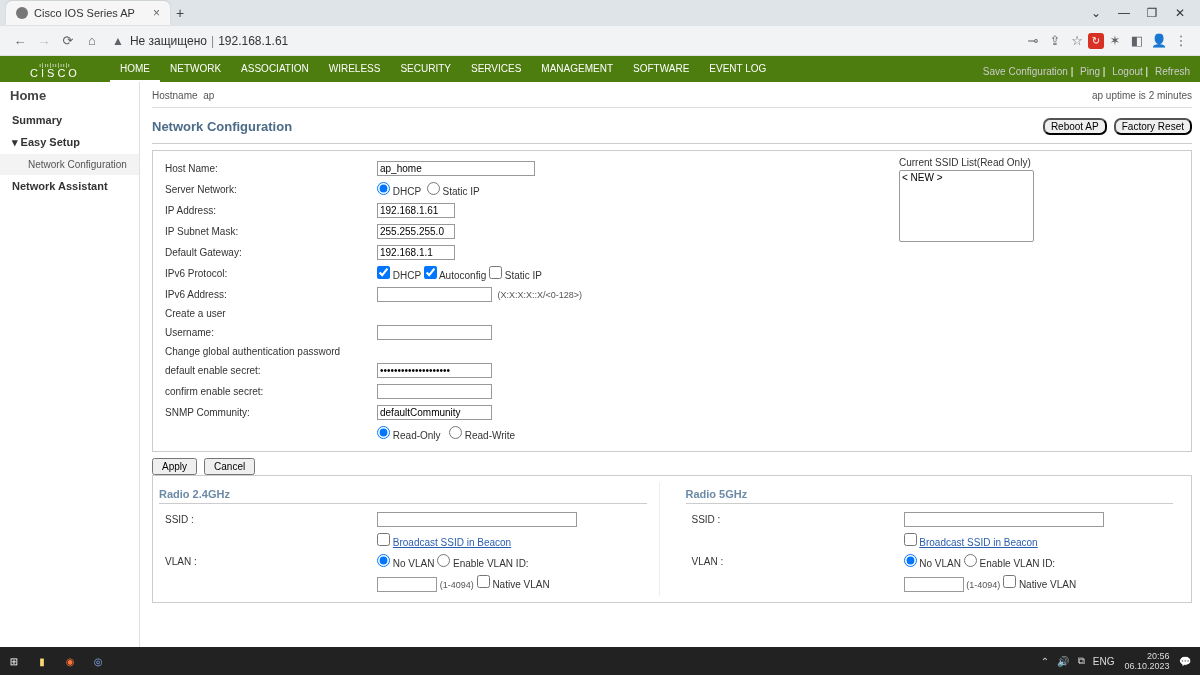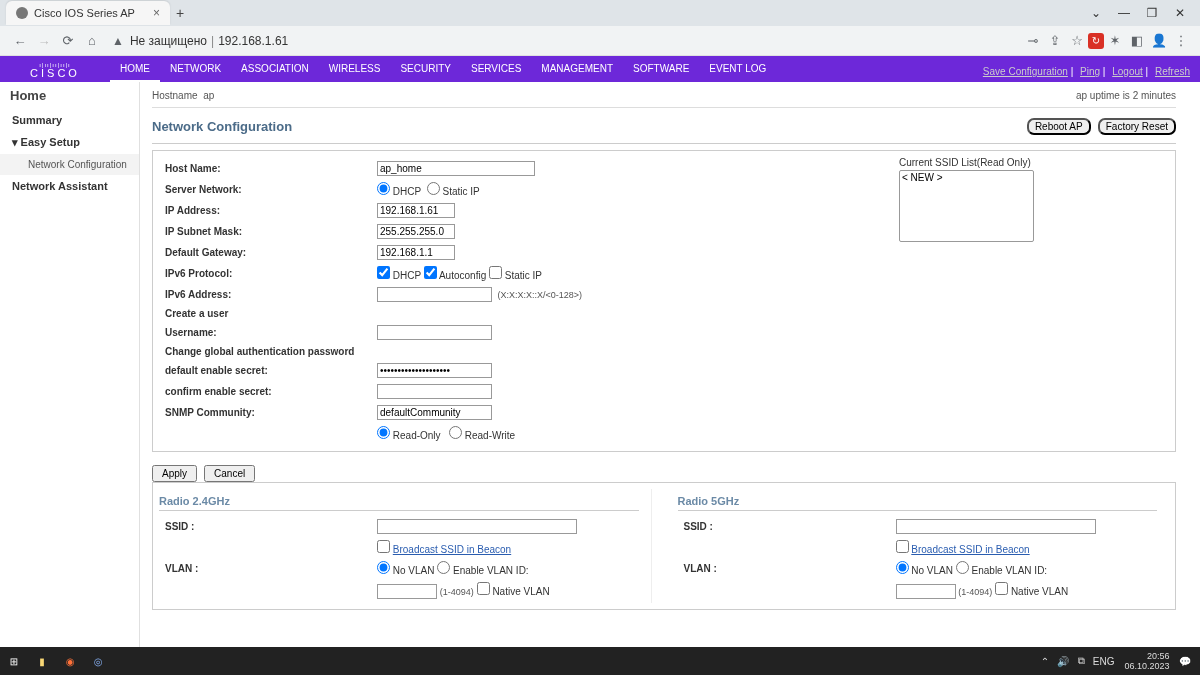--- a/index.html
+++ b/index.html
@@ -12,59 +12,59 @@
   .titlebar .newtab{margin-left:6px;font-size:14px;color:#444;cursor:pointer;}
   .titlebar .spacer{flex:1;}
   .titlebar .winbtn{width:28px;text-align:center;font-size:12px;color:#333;cursor:pointer;}
   .addrbar{height:30px;background:#f1f3f4;display:flex;align-items:center;padding:0 8px;font-size:12px;color:#444;border-bottom:1px solid #e0e0e0;}
   .addrbar .nav-ic{width:24px;text-align:center;color:#5f6368;cursor:pointer;font-size:13px;}
   .addrbar .addr{flex:1;display:flex;align-items:center;padding:0 8px;font-size:12px;}
   .addrbar .addr .warn{color:#5f6368;margin-right:6px;font-size:12px;}
   .addrbar .addr .text{color:#333;}
   .addrbar .rico{width:22px;text-align:center;color:#5f6368;font-size:13px;cursor:pointer;}
   
-  .ch{height:26px;background:#6d28d9;color:#fff;display:flex;align-items:flex-end;font-size:10px;}
+  .ch{height:26px;background:#4d7c0f;color:#fff;display:flex;align-items:flex-end;font-size:10px;}
   .ch .logo{width:110px;text-align:center;padding-bottom:3px;letter-spacing:3px;font-size:11px;color:#fff;}
   .ch .logo .bars{font-size:6px;letter-spacing:1px;display:block;margin-bottom:-1px;}
   .ch nav{display:flex;}
   .ch nav a{color:#fff;text-decoration:none;padding:6px 10px;font-size:10px;border-bottom:2px solid transparent;text-transform:uppercase;}
   .ch nav a.active{border-bottom:2px solid #fff;}
   .ch .right{margin-left:auto;padding:0 10px 5px 0;font-size:10px;}
-  .ch .right span{color:#ccc;margin-left:4px;text-decoration:underline;cursor:pointer;margin-top:16px;}
+  .ch .right span{color:#ccc;margin-left:4px;cursor:pointer;margin-top:16px;}
   
   .page{display:flex;background:#fff;height:calc(675px - 26px - 30px - 26px - 28px);}
   .sidebar{width:140px;background:#fff;border-right:1px solid #e0e0e0;}
   .sidebar h3{font-size:13px;color:#444;font-weight:bold;padding:6px 10px;}
   .sidebar ul{list-style:none;}
   .sidebar li{padding:5px 12px;font-size:10px;color:#333;cursor:pointer;}
   .sidebar li.head{font-weight:bold;font-size:11px;}
   .sidebar li.sub{padding-left:28px;color:#555;background:#f3f3f3;}
-  .content{flex:1;overflow-y:scroll;padding:8px 24px 20px 12px;font-size:11px;color:#333;background:#fff;}
+  .content{flex:1;overflow-y:scroll;padding:8px 8px 20px 12px;font-size:11px;color:#333;background:#fff;}
   .content::-webkit-scrollbar{width:15px;}
   .content::-webkit-scrollbar-thumb{background:#cdcdcd;}
   .hostline{font-size:10px;color:#555;display:flex;justify-content:space-between;padding-bottom:6px;border-bottom:1px solid #ddd;margin-bottom:6px;}
   .sectionhead{background:#fff;display:flex;align-items:center;justify-content:space-between;padding:4px 0 8px 0;border-bottom:1px solid #ccc;margin-bottom:6px;}
   .sectionhead h2{font-size:13px;font-weight:bold;color:#4b6b88;}
   .sectionhead .btns button{font-size:10px;padding:1px 6px;margin-left:4px;border-radius:7px;}
   table.form{width:100%;font-size:10px;color:#333;}
   table.form td{padding:2px 4px;vertical-align:middle;}
-  table.form td.lbl{width:210px;font-weight:bold;}
+  table.form td.lbl{width:210px;font-weight:normal;}
   input[type=text],input[type=password],select{font-size:10px;font-family:inherit;padding:1px 2px;border:1px solid #999;}
   .w160{width:158px;} .w60{width:60px;} .w115{width:115px;} .w80{width:78px;}
   .subhead{font-size:12px;font-weight:bold;color:#4b6b88;padding:10px 0 4px 0;border-bottom:1px solid #ccc;margin-bottom:4px;}
   .ssidbox{flex:1;position:relative;}
   .ssidbox .title{font-size:10px;color:#333;margin-bottom:2px;}
   .ssidbox select{width:135px;height:72px;font-size:10px;}
   .twocol{display:flex;gap:26px;}
   .twocol .col{flex:1;border-right:1px solid #eee;padding-right:12px;}
   .twocol .col:last-child{border-right:none;}
   .twocol h3{font-size:11px;font-weight:bold;color:#6b8aa6;border-bottom:1px solid #ccc;padding:6px 0 3px 0;margin-bottom:4px;}
   .small{font-size:9px;color:#555;}
   .actionrow{padding-top:6px;}
-  .actionrow button{font-size:10px;padding:1px 8px;margin-right:4px;margin-top:7px;}
+  .actionrow button{font-size:10px;padding:1px 8px;margin-right:4px;}
   a.lk{color:#2a5db0;text-decoration:underline;font-size:10px;}
   
   .taskbar{position:absolute;bottom:0;left:0;width:100%;height:28px;background:#222;display:flex;align-items:center;color:#fff;font-size:10px;}
   .taskbar .tico{width:28px;height:28px;display:flex;align-items:center;justify-content:center;cursor:pointer;}
   .taskbar .spacer{flex:1;}
   .taskbar .tray{display:flex;align-items:center;padding-right:4px;}
   .taskbar .tray span{margin:0 4px;font-size:10px;color:#ddd;}
   .taskbar .clock{text-align:right;line-height:10px;font-size:9px;padding:0 6px;color:#ddd;}
   .radio-panel{border:1px solid #ccc;padding:6px;}
   .netconfig-wrap{display:flex;gap:40px;border:1px solid #ccc;padding:6px;}

